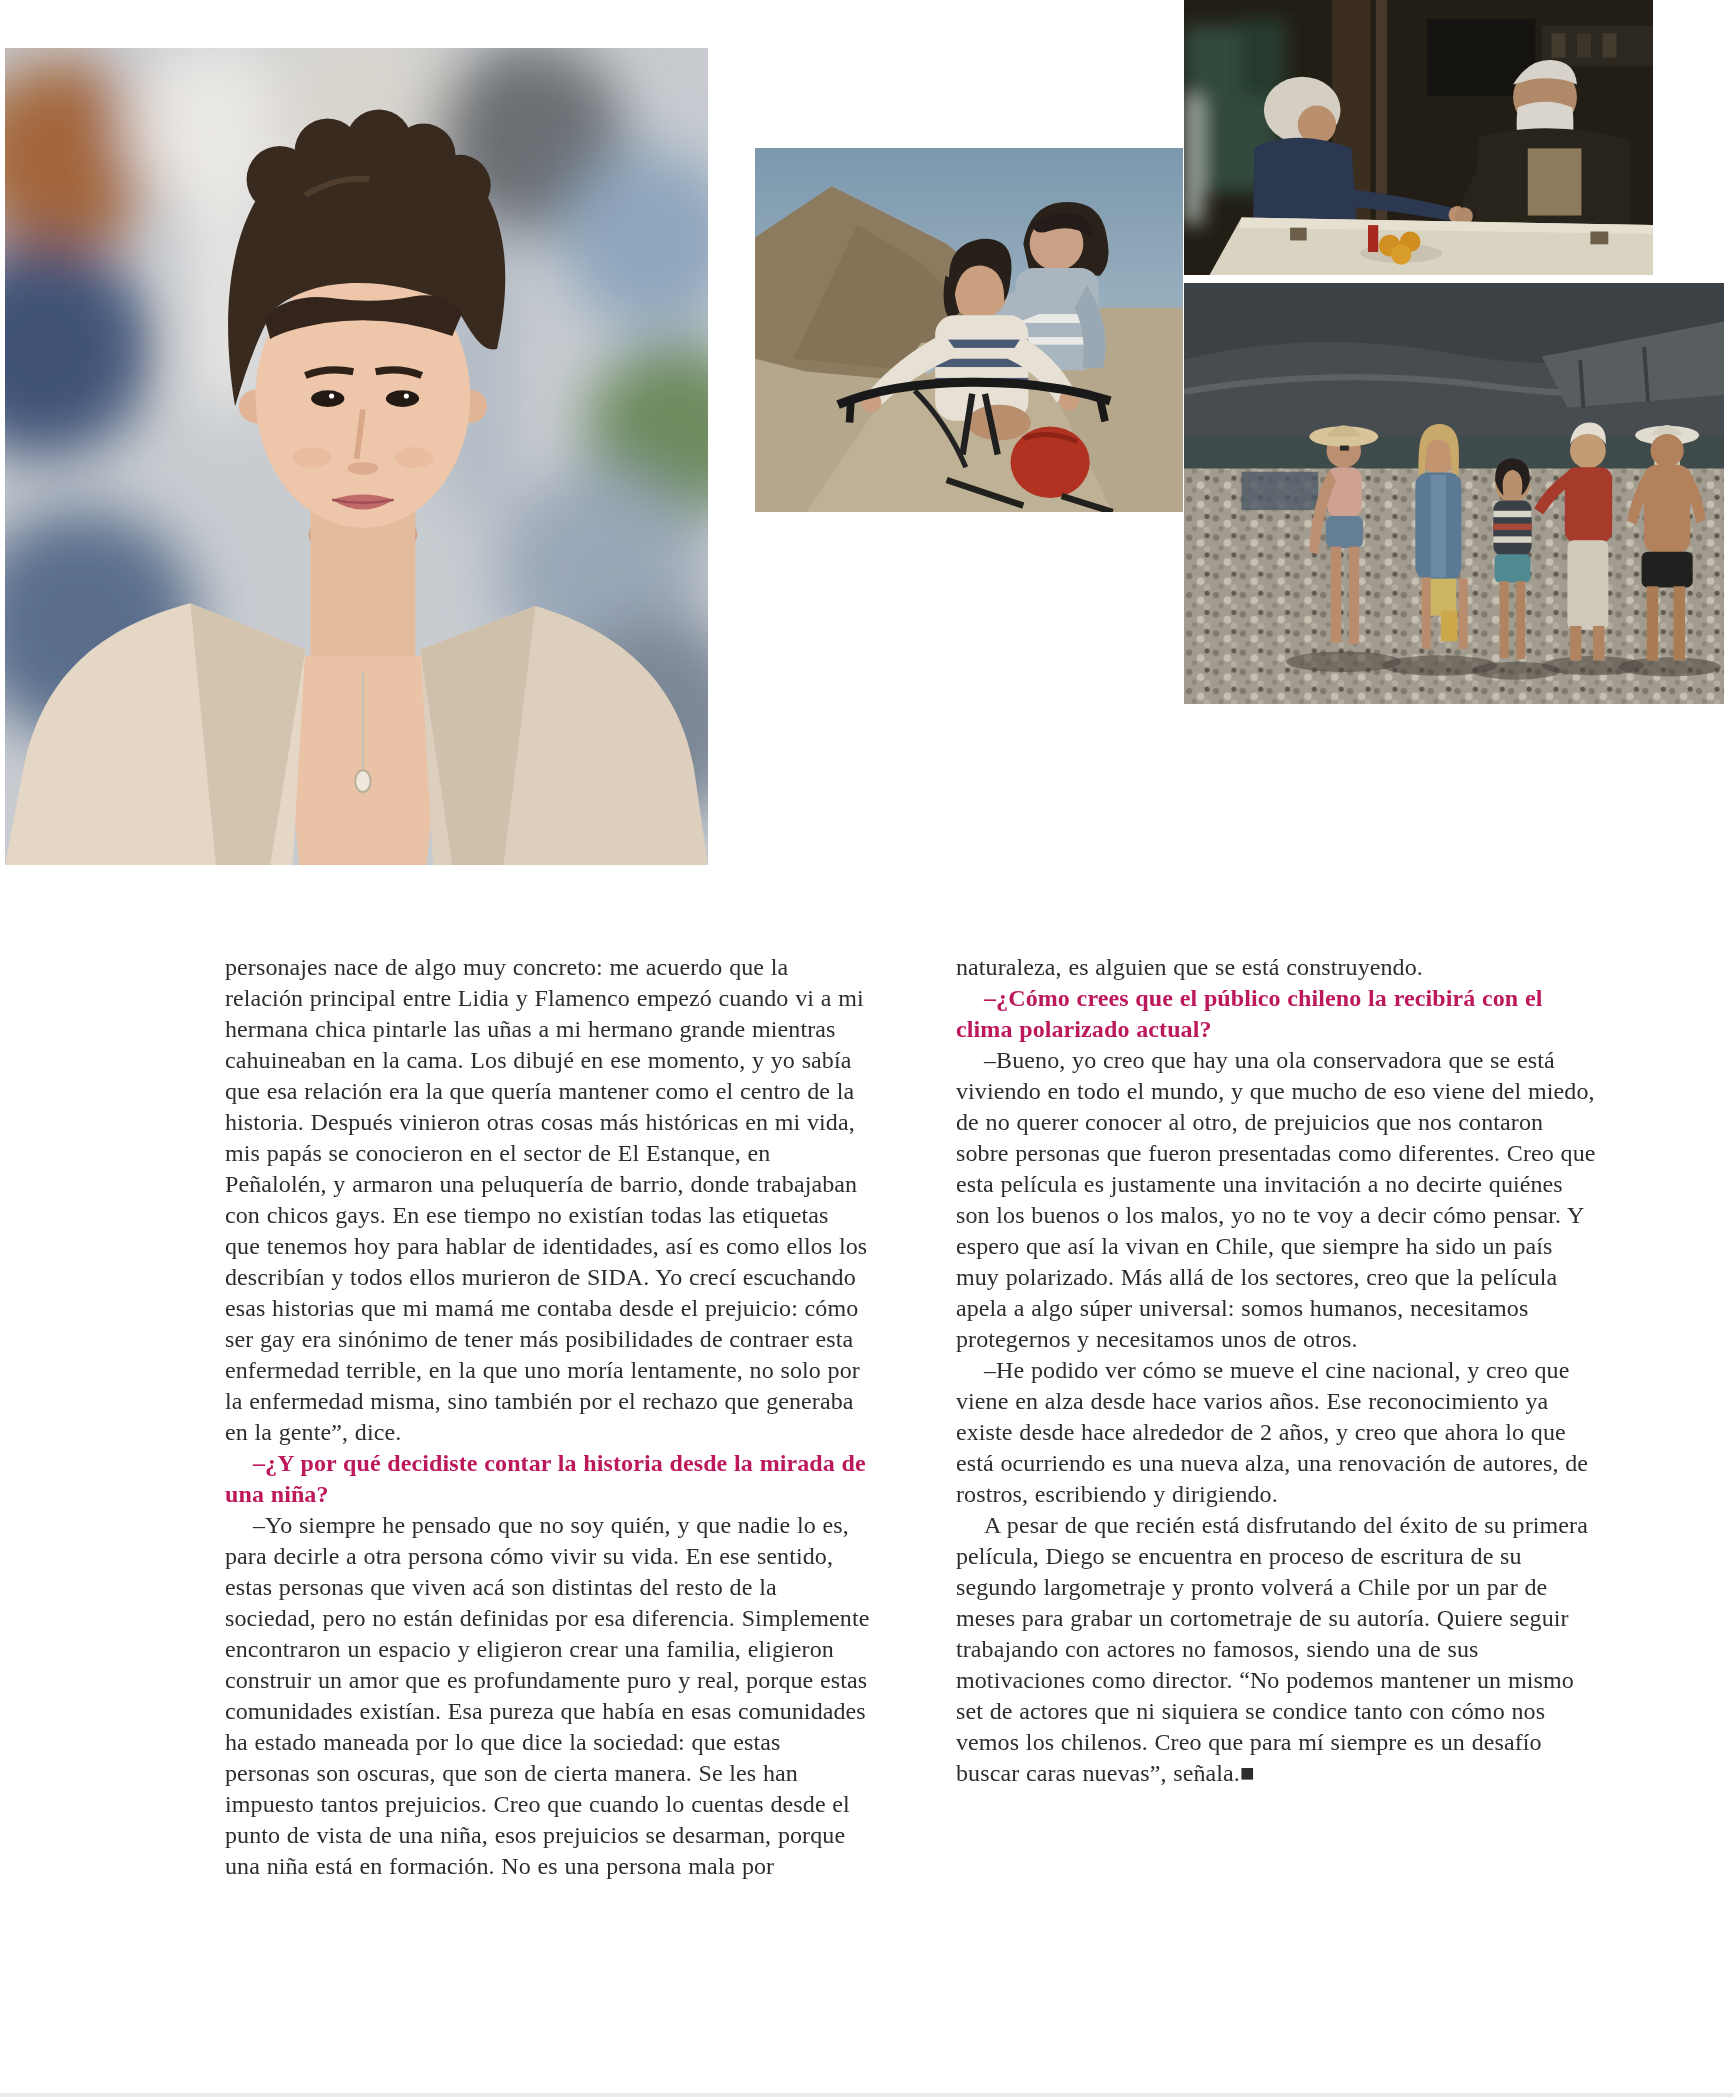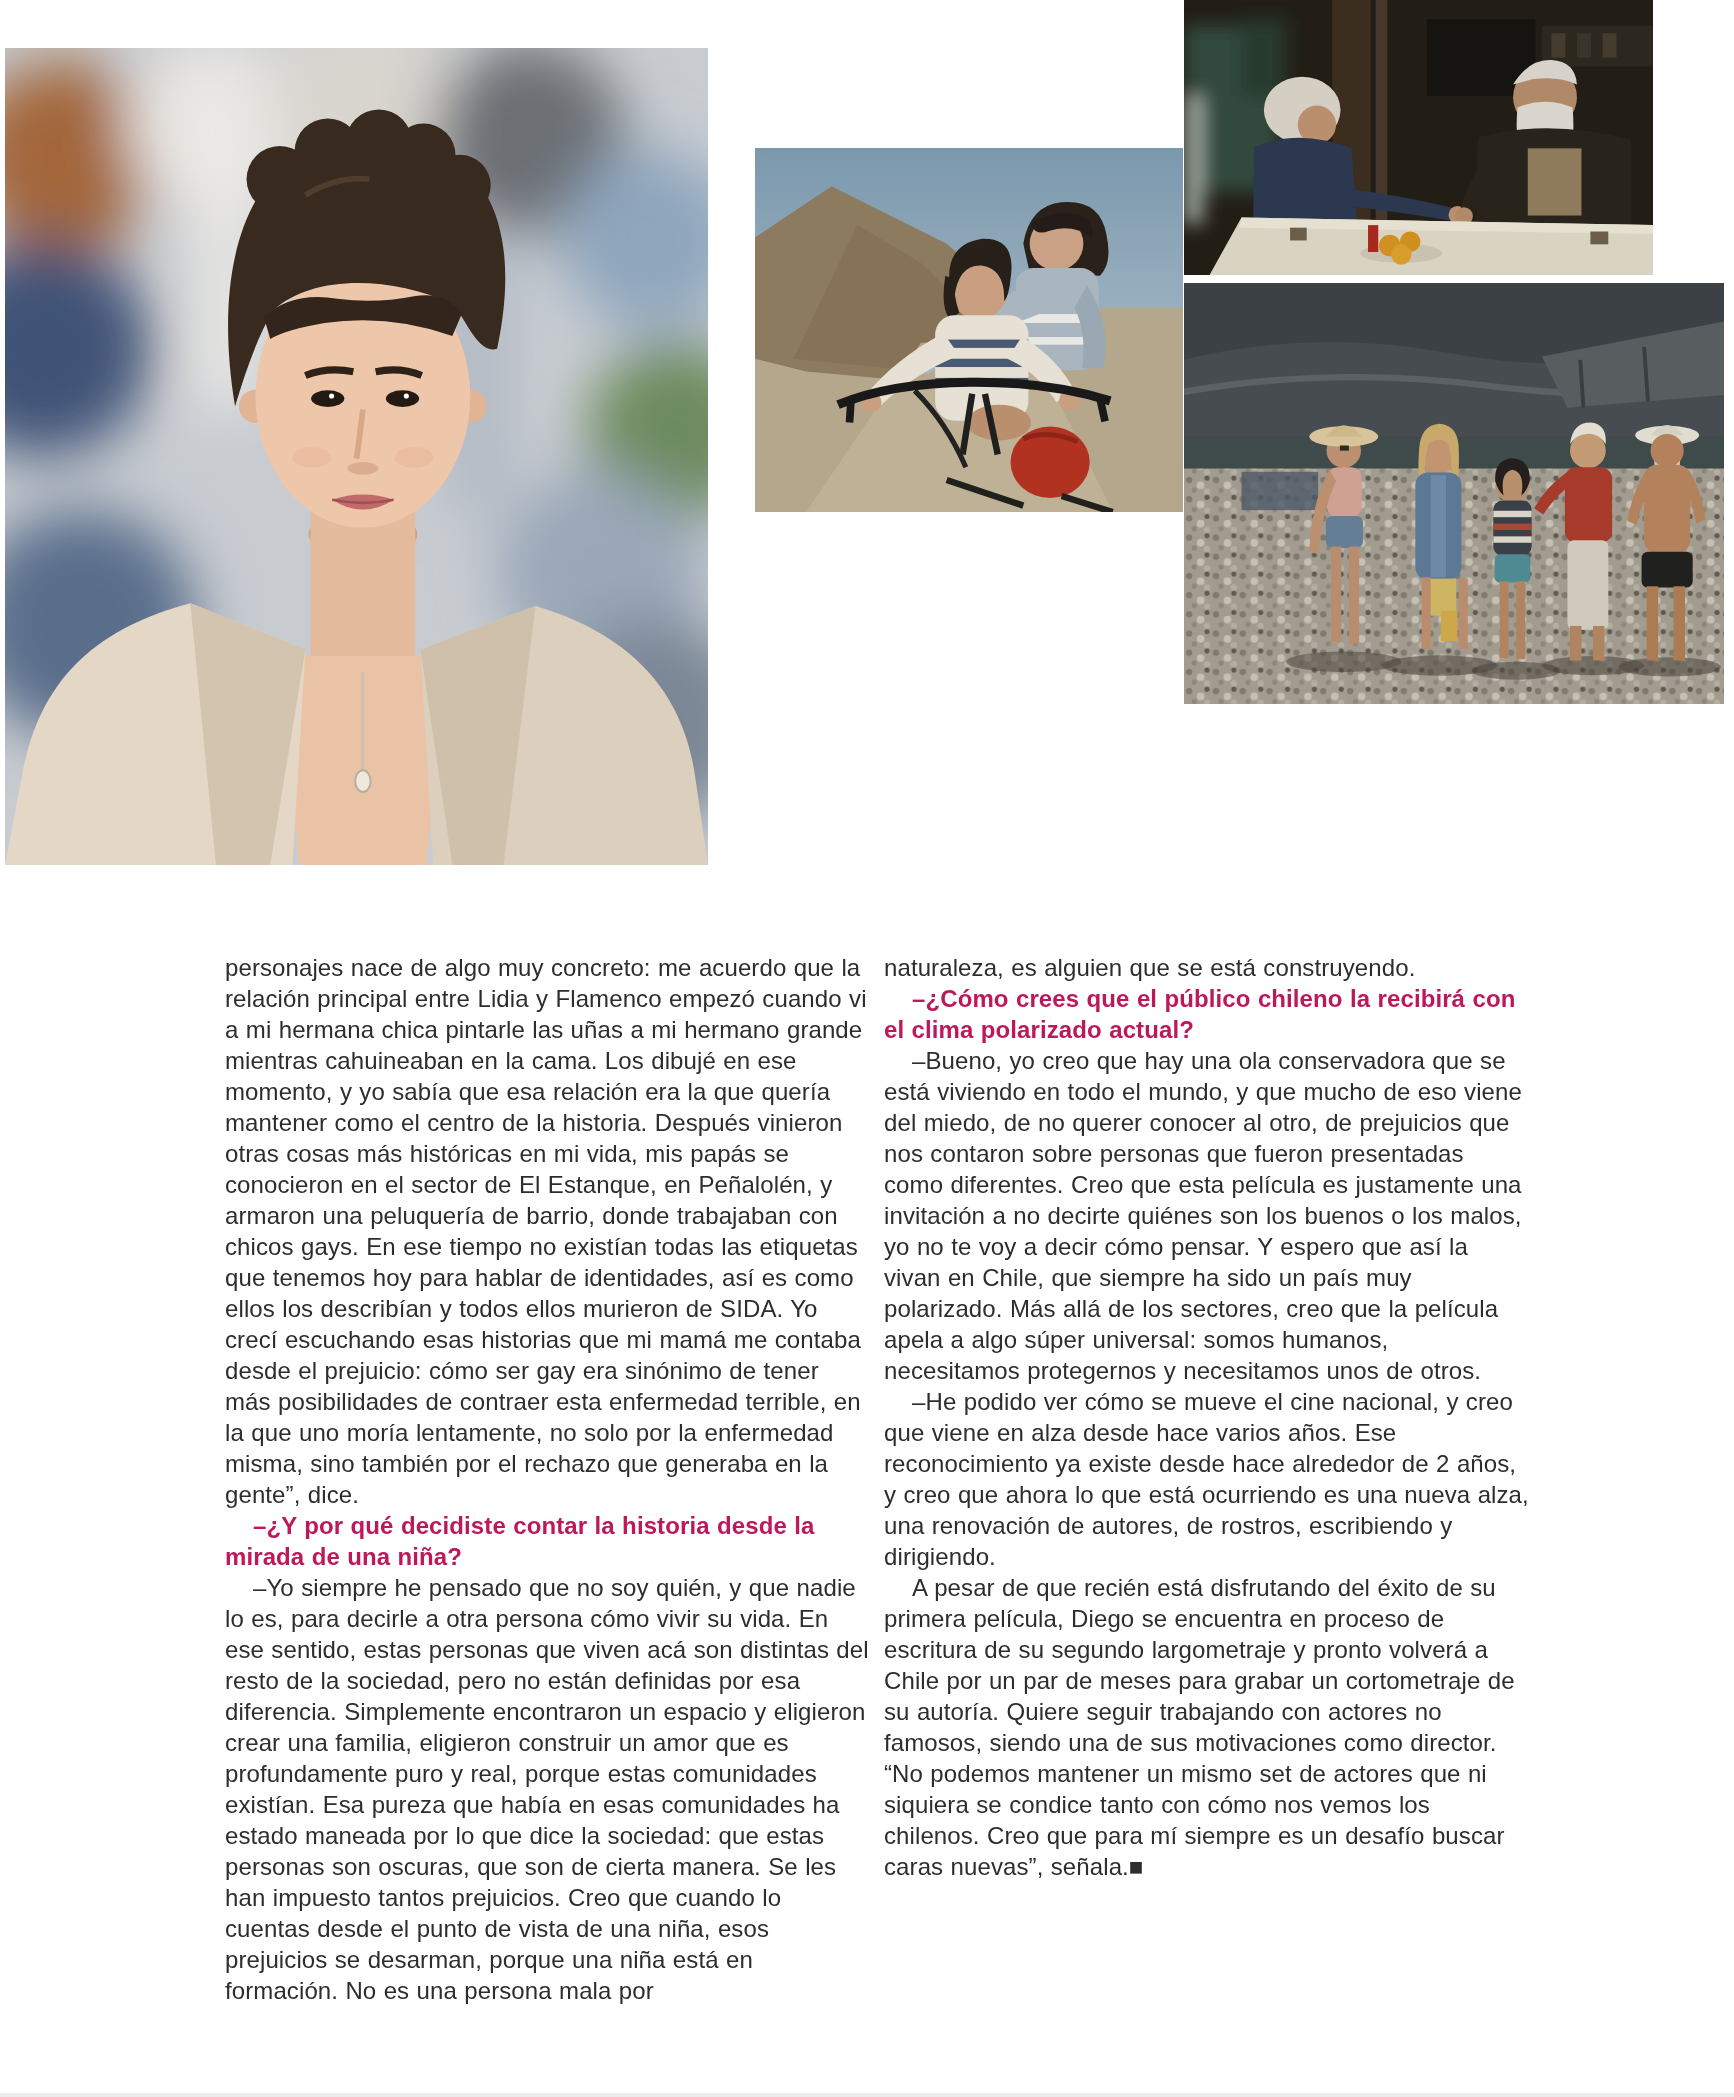--- a/index.html
+++ b/index.html
@@ -1,29 +1,29 @@
 <!DOCTYPE html>
 <html style="font-size:10.2px"><head>
 <meta charset="utf-8">
 <style>
   html,body{margin:0;padding:0;background:#ffffff;}
   #page{
     position:relative;width:1734px;height:2097px;background:#ffffff;
-    font-family:Liberation Sans, sans-serif;overflow:hidden;
+    font-family:Liberation Serif, serif;overflow:hidden;
   }
   .photo{position:absolute;overflow:hidden;}
   .photo svg{display:block;width:100%;height:100%;}
   .col{position:absolute;top:952px;font-size:24px;line-height:31px;color:#2d2d2d;
        letter-spacing:0.1px;word-spacing:0.6px;}
   .col p{margin:0;}
   .q{font-weight:700;color:#be185d;}
   .ind,.q{text-indent:28px;}
   .cont{text-indent:0;}
   #col-left{left:225px;width:645px;}
-  #col-right{left:884px;width:645px;}
+  #col-right{left:956px;width:645px;}
   .page-edge{position:absolute;left:0;bottom:0;width:1734px;height:3.8px;background:#ececec;}
 </style>
 </head>
 <body>
 
 <div id="page">
 
   <div class="photo" style="left:4.5px;top:48px;width:703px;height:817px;">
     <svg viewBox="0 0 1100 1277" preserveAspectRatio="none">
       <defs>

